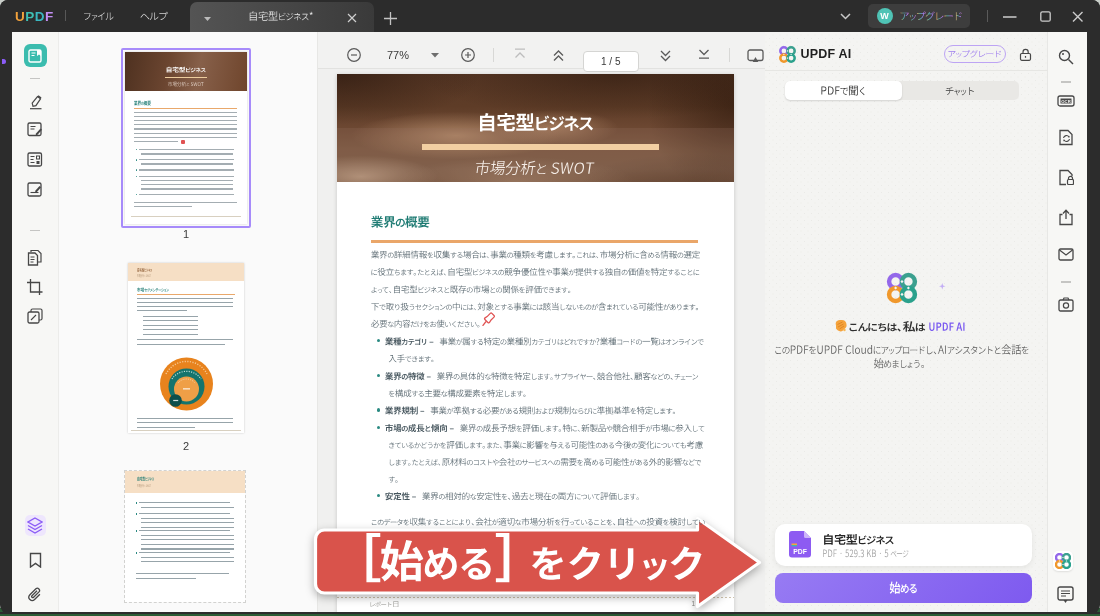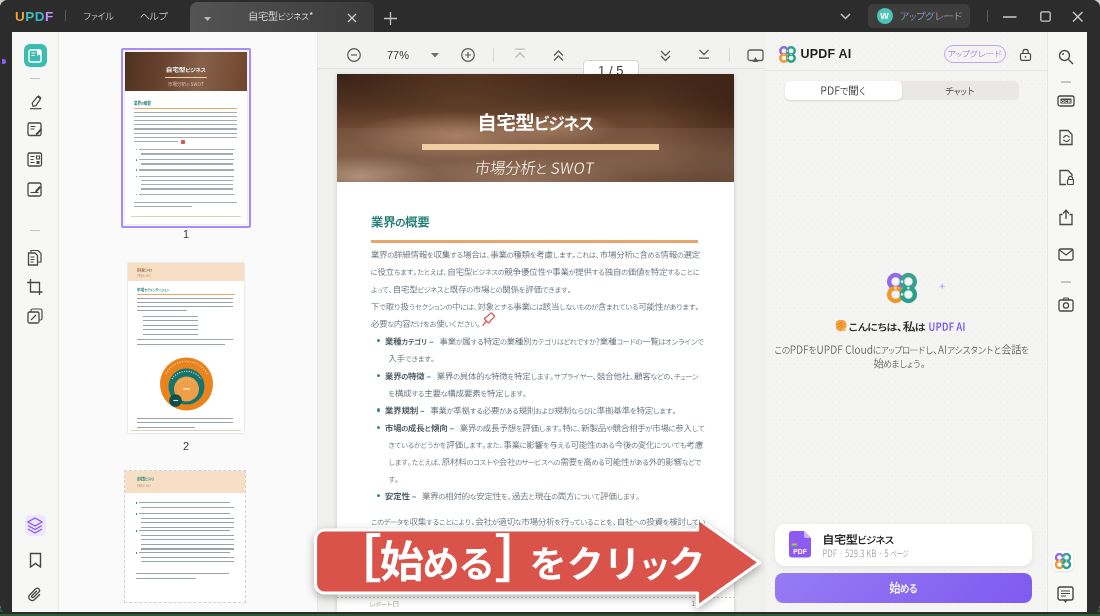--- a/index.html
+++ b/index.html
@@ -260,21 +260,21 @@
     <circle cx="7" cy="7" r="6.3" fill="none" stroke="#5a5a5a" stroke-width="1.2"></circle>
     <path d="M4 7h6M7 4v6" stroke="#5a5a5a" stroke-width="1.2"></path>
   </svg>
 <div class="abs" style="left:493px;top:48px;width:1px;height:14px;background:#d8d8d6"></div>
 <svg class="abs" style="left:514px;top:48px;" width="12" height="14" viewBox="0 0 12 14">
     <path d="M1 1.2h10M1.5 9.5L6 5l4.5 4.5" fill="none" stroke="#bdbdbd" stroke-width="1.3"></path>
   </svg>
 <svg class="abs" style="left:552.5px;top:48.5px;" width="11" height="13" viewBox="0 0 11 13">
     <path d="M1 6.5L5.5 2l4.5 4.5M1 11.5L5.5 7l4.5 4.5" fill="none" stroke="#5a5a5a" stroke-width="1.3"></path>
   </svg>
-<div class="abs" style="left:582.5px;top:60px;width:56.5px;height:21px;background:#fff;border:1px solid #d5d5d3;border-radius:4px;text-align:center;font-size:13px;color:#3a3a3a;line-height:19px">1 / 5</div>
+<div class="abs" style="left:582.5px;top:51px;width:56.5px;height:21px;background:#fff;border:1px solid #d5d5d3;border-radius:4px;text-align:center;font-size:10px;color:#3a3a3a;line-height:19px">1 / 5</div>
 <svg class="abs" style="left:660px;top:48.5px;" width="11" height="13" viewBox="0 0 11 13">
     <path d="M1 2l4.5 4.5L10 2M1 7l4.5 4.5L10 7" fill="none" stroke="#5a5a5a" stroke-width="1.3"></path>
   </svg>
 <svg class="abs" style="left:698px;top:48px;" width="12" height="14" viewBox="0 0 12 14">
     <path d="M1.5 2L6 6.5 10.5 2M1 10.2h10" fill="none" stroke="#5a5a5a" stroke-width="1.3"></path>
   </svg>
 <div class="abs" style="left:729px;top:48px;width:1px;height:14px;background:#d8d8d6"></div>
 <svg class="abs" style="left:746.5px;top:49px;" width="17" height="14" viewBox="0 0 17 14">
     <rect x="1" y="1" width="15" height="10.5" rx="2" fill="none" stroke="#5a5a5a" stroke-width="1.3"></rect>
     <path d="M8.5 8l2.8 5H5.7z" fill="#5a5a5a"></path>

